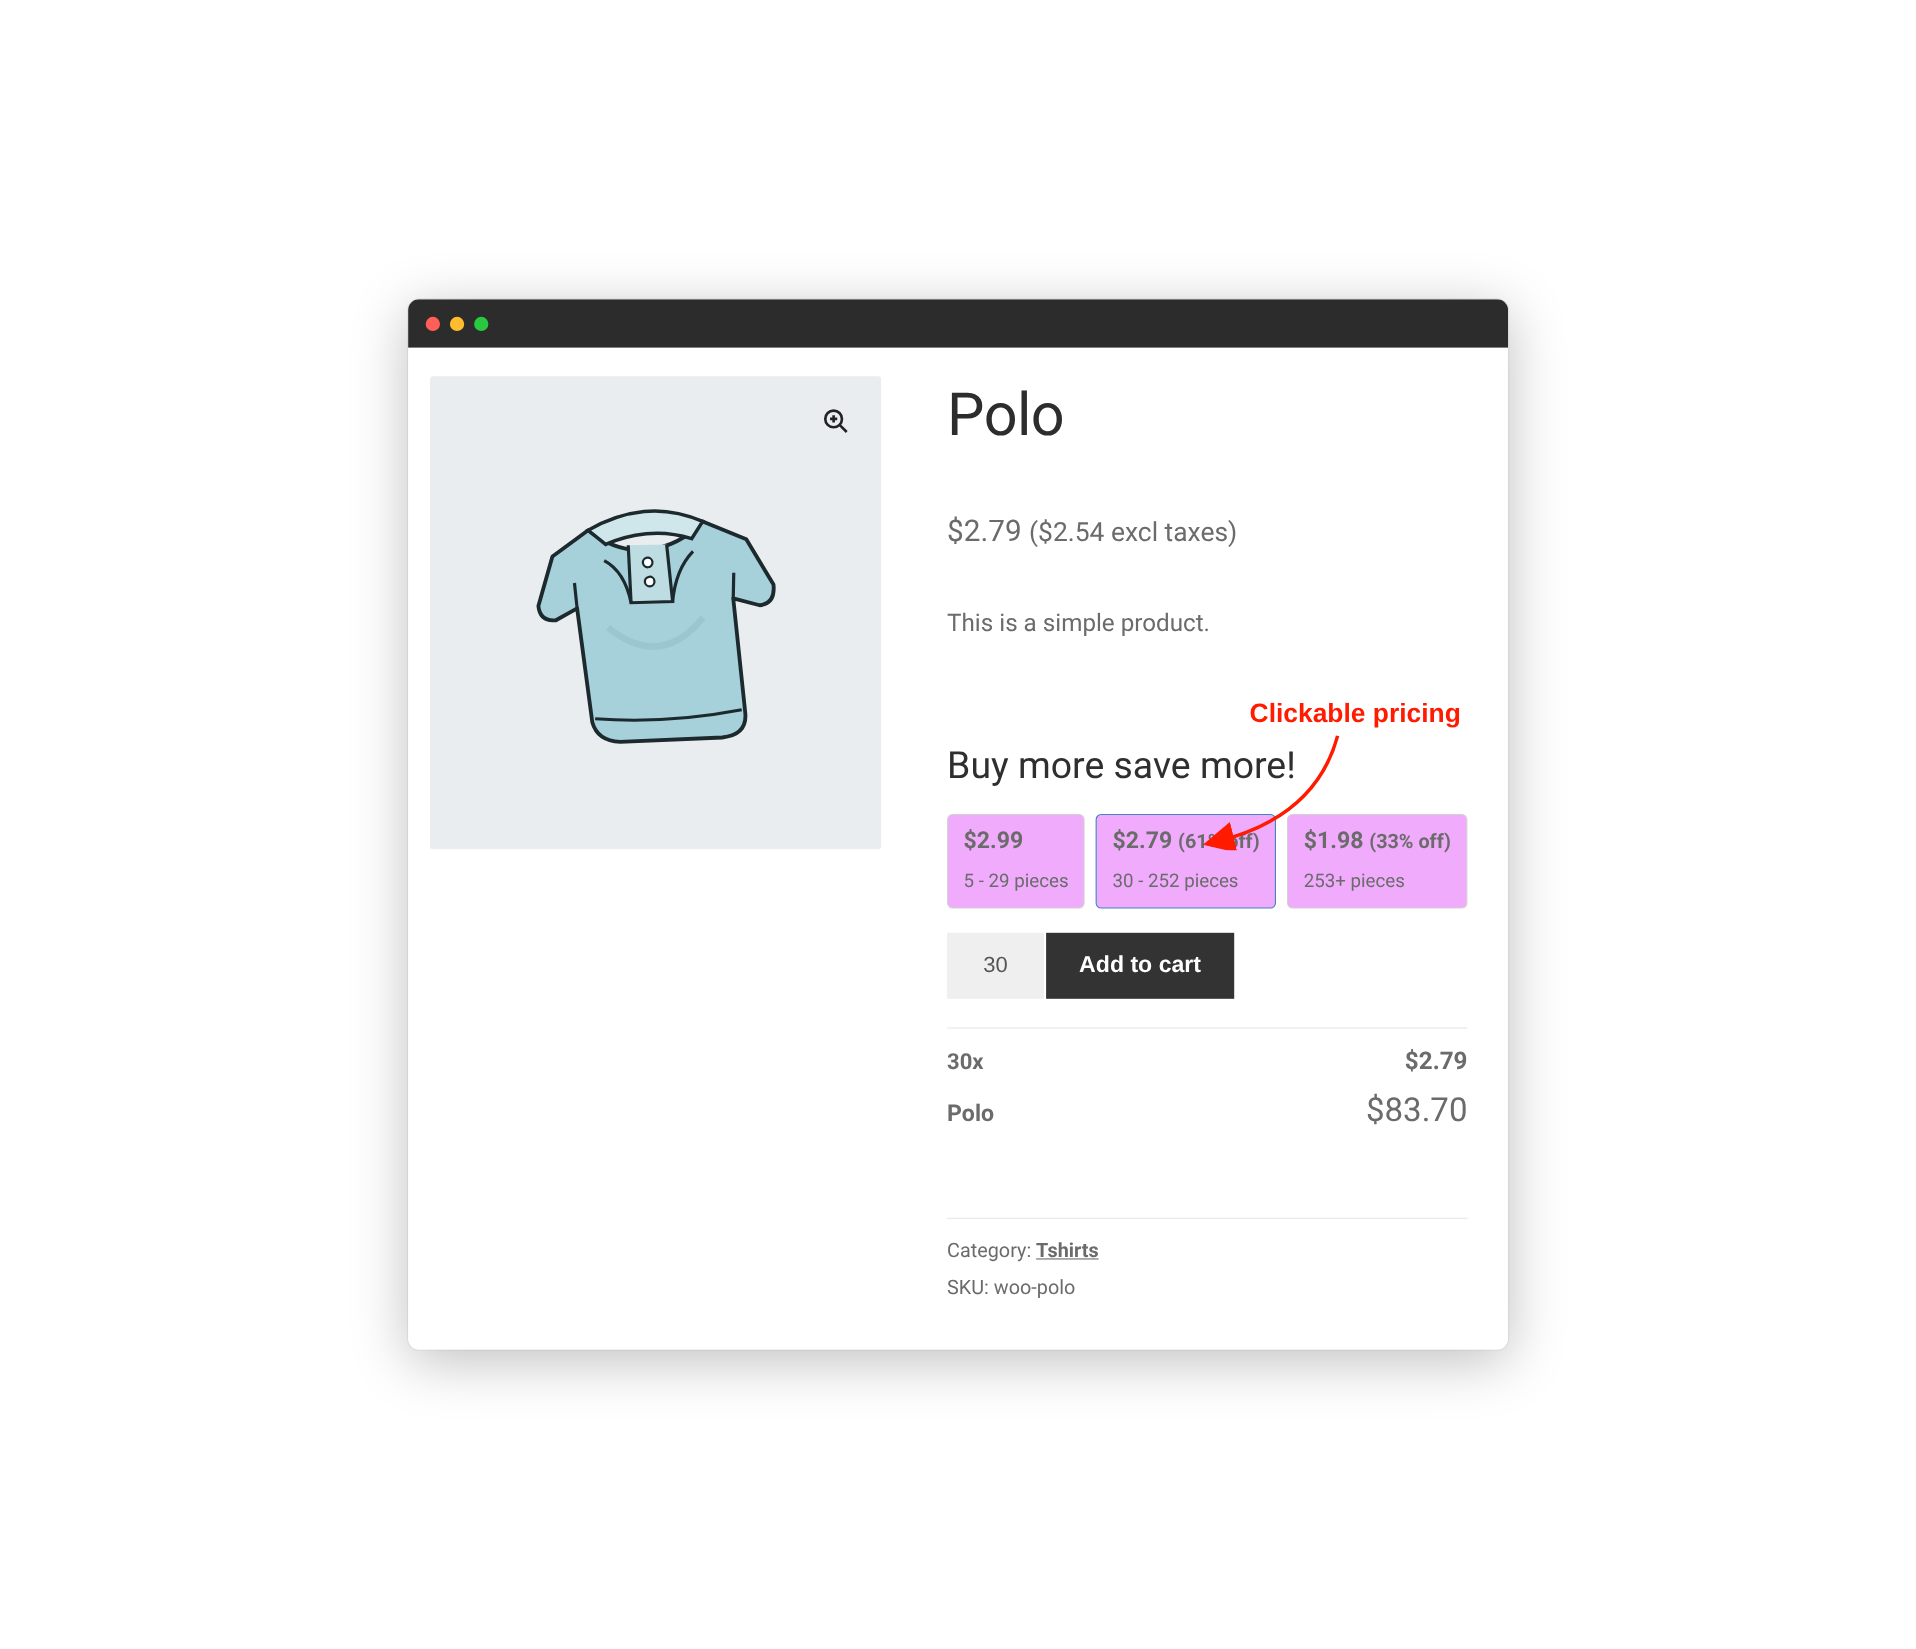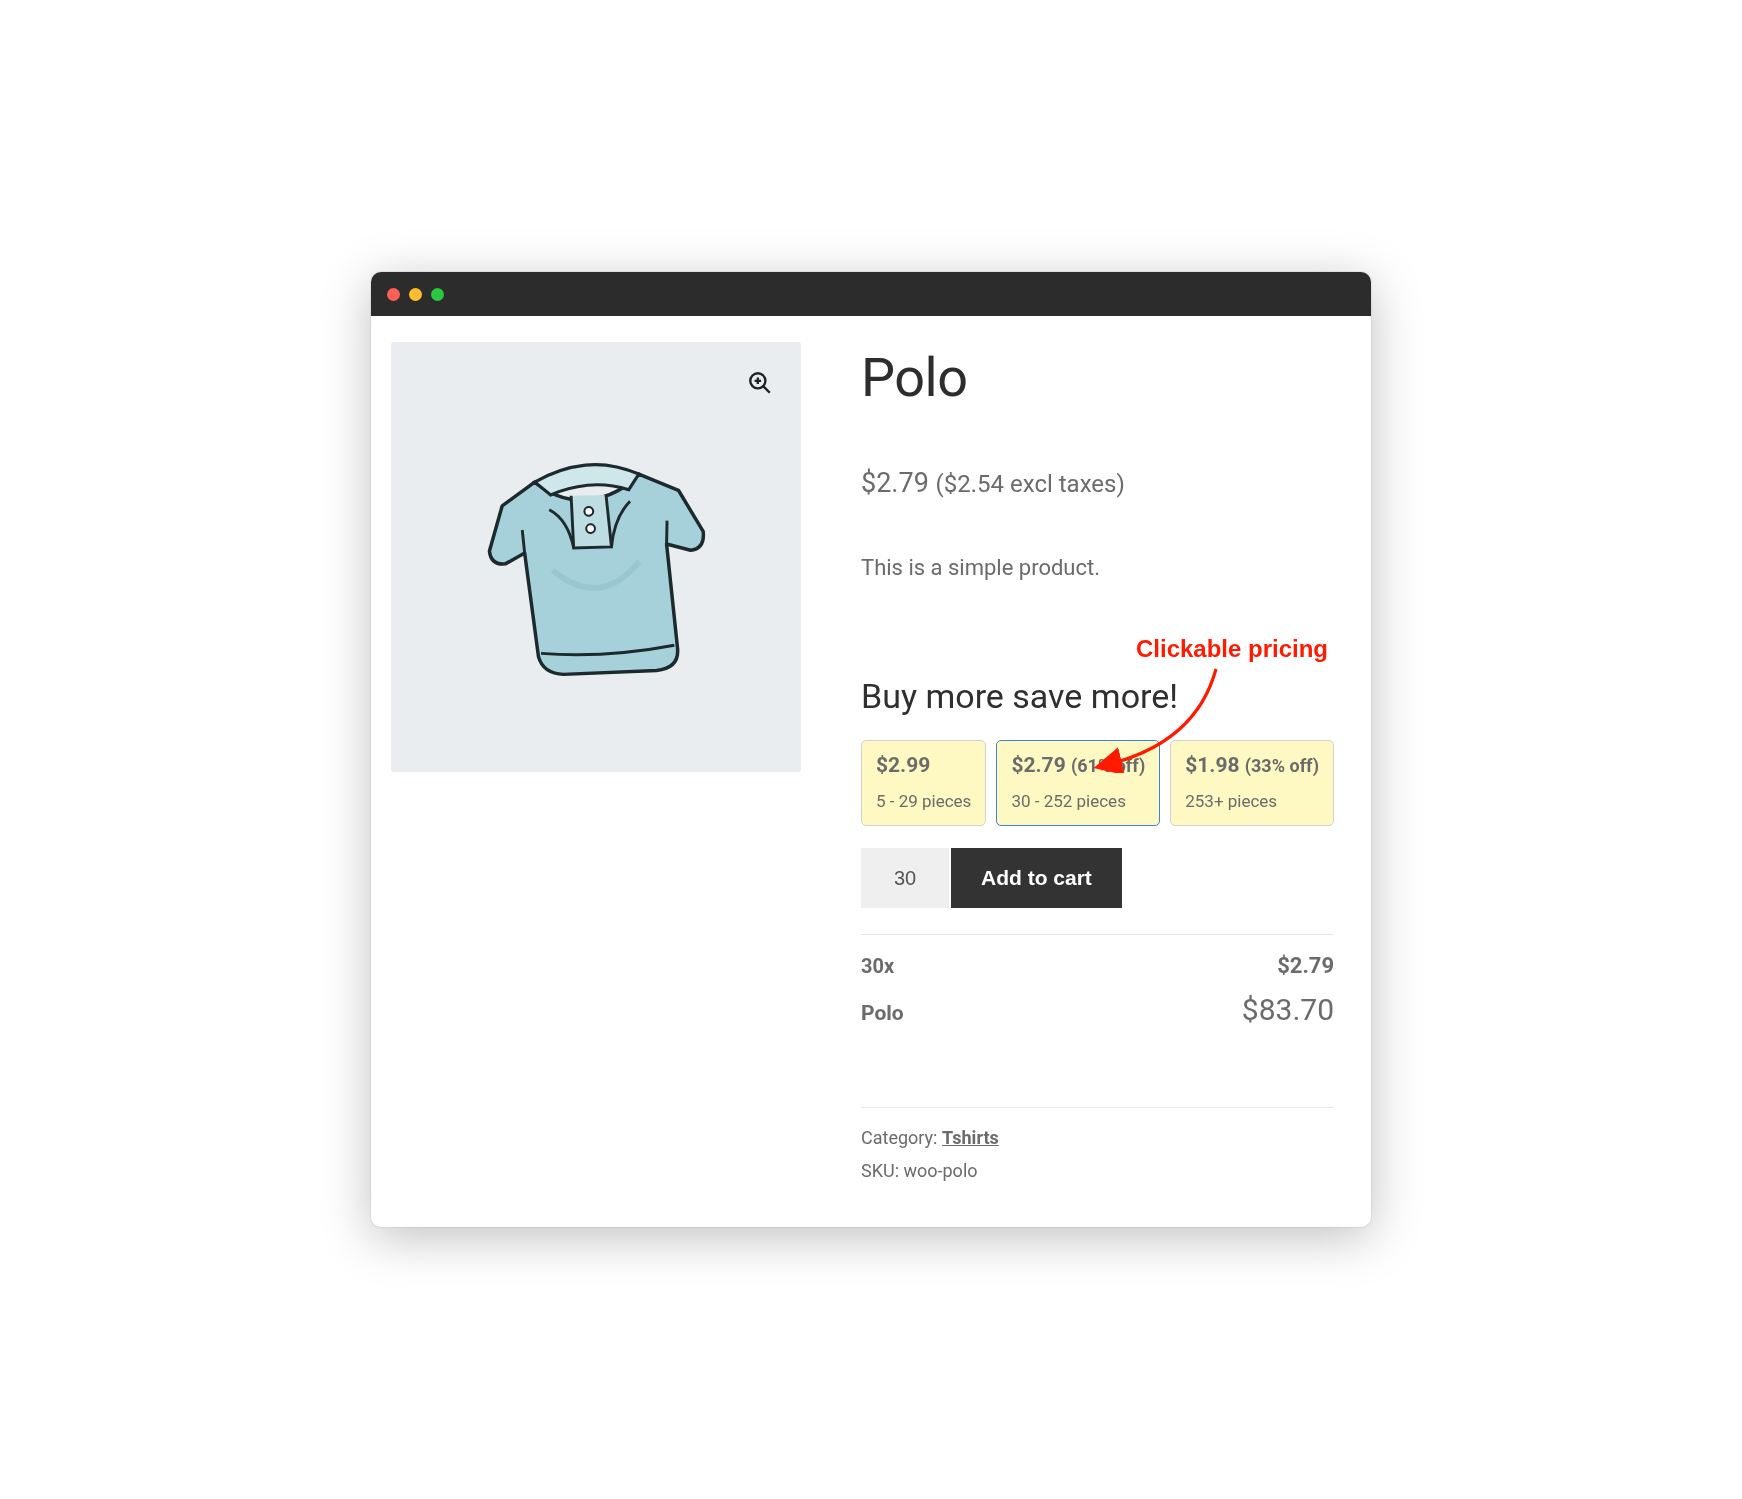--- a/index.html
+++ b/index.html
@@ -90,21 +90,21 @@
   .tiers {
     display: flex;
     gap: 10px;
     margin-bottom: 22px;
   }
   .tier-box {
     border: 1px solid #d2d2d2;
     border-radius: 5px;
     padding: 12px 14px 14px 14px;
     cursor: pointer;
-    background: #fef9c3;
+    background: #f0abfc;
     min-width: 110px;
   }
   .tier-box.selected {
     border: 1.5px solid #3f84c4;
   }
   .tier-price {
     font-size: 21px;
     color: #6b6b6b;
     font-weight: 700;
     white-space: nowrap;

